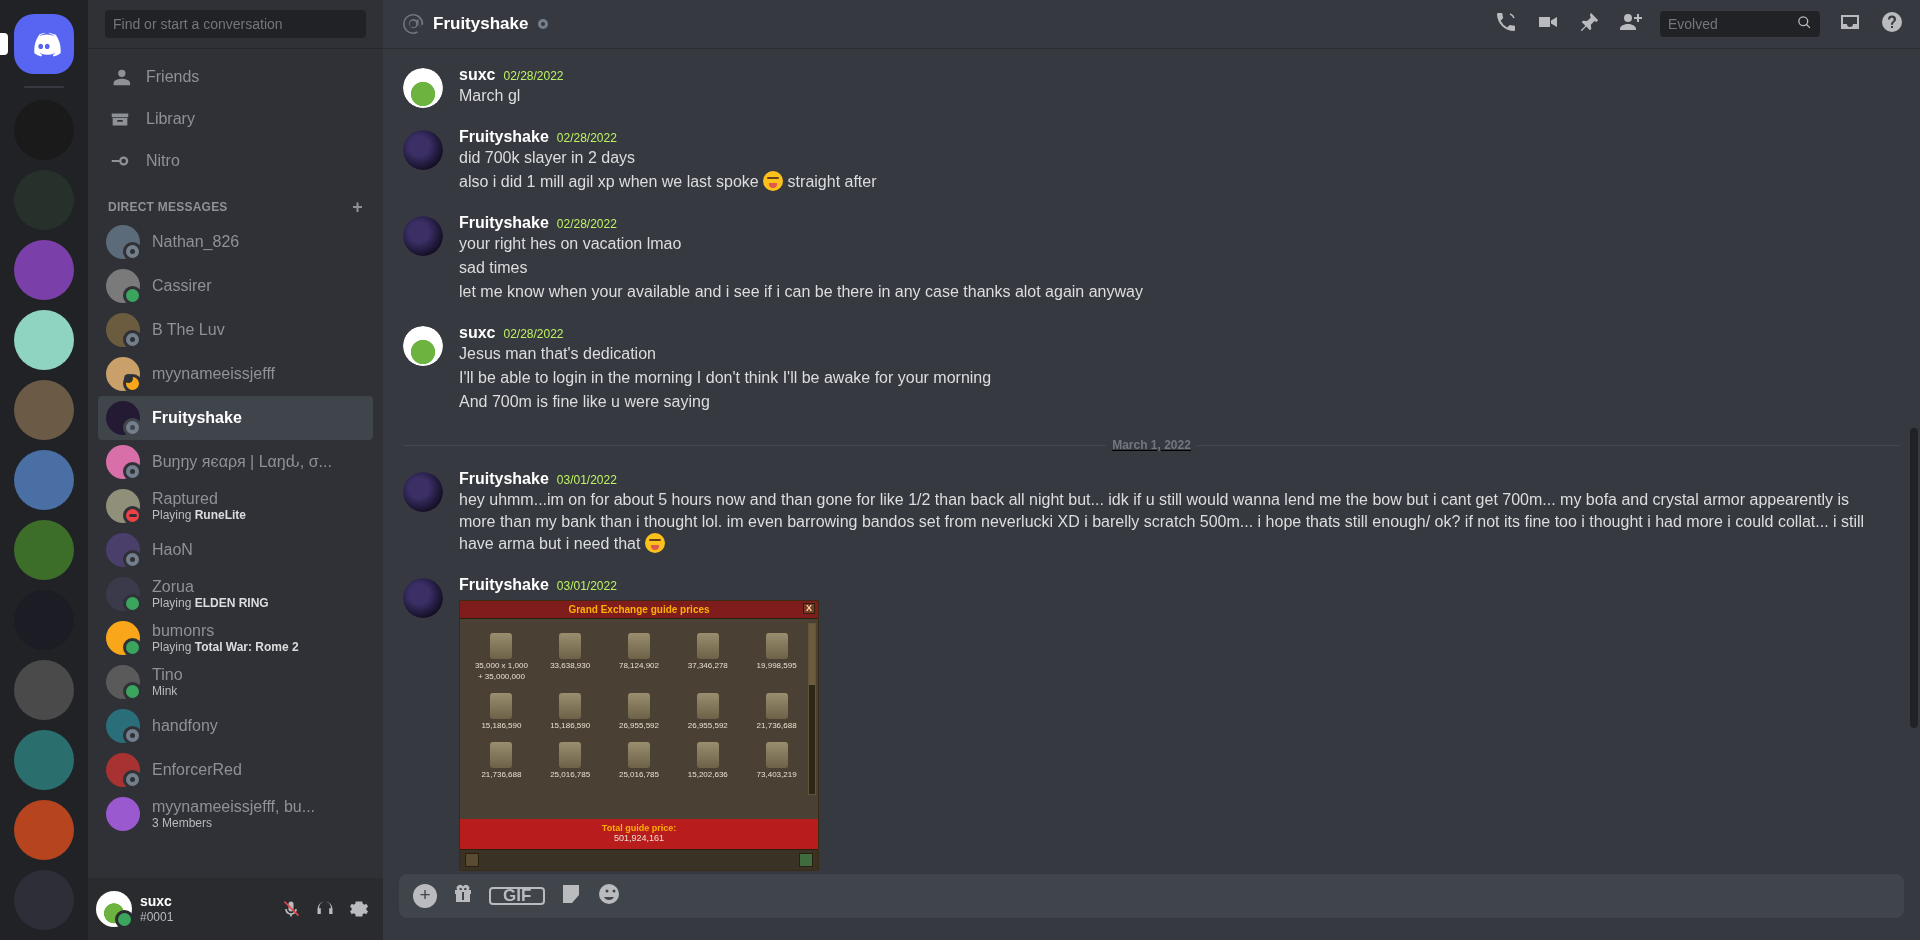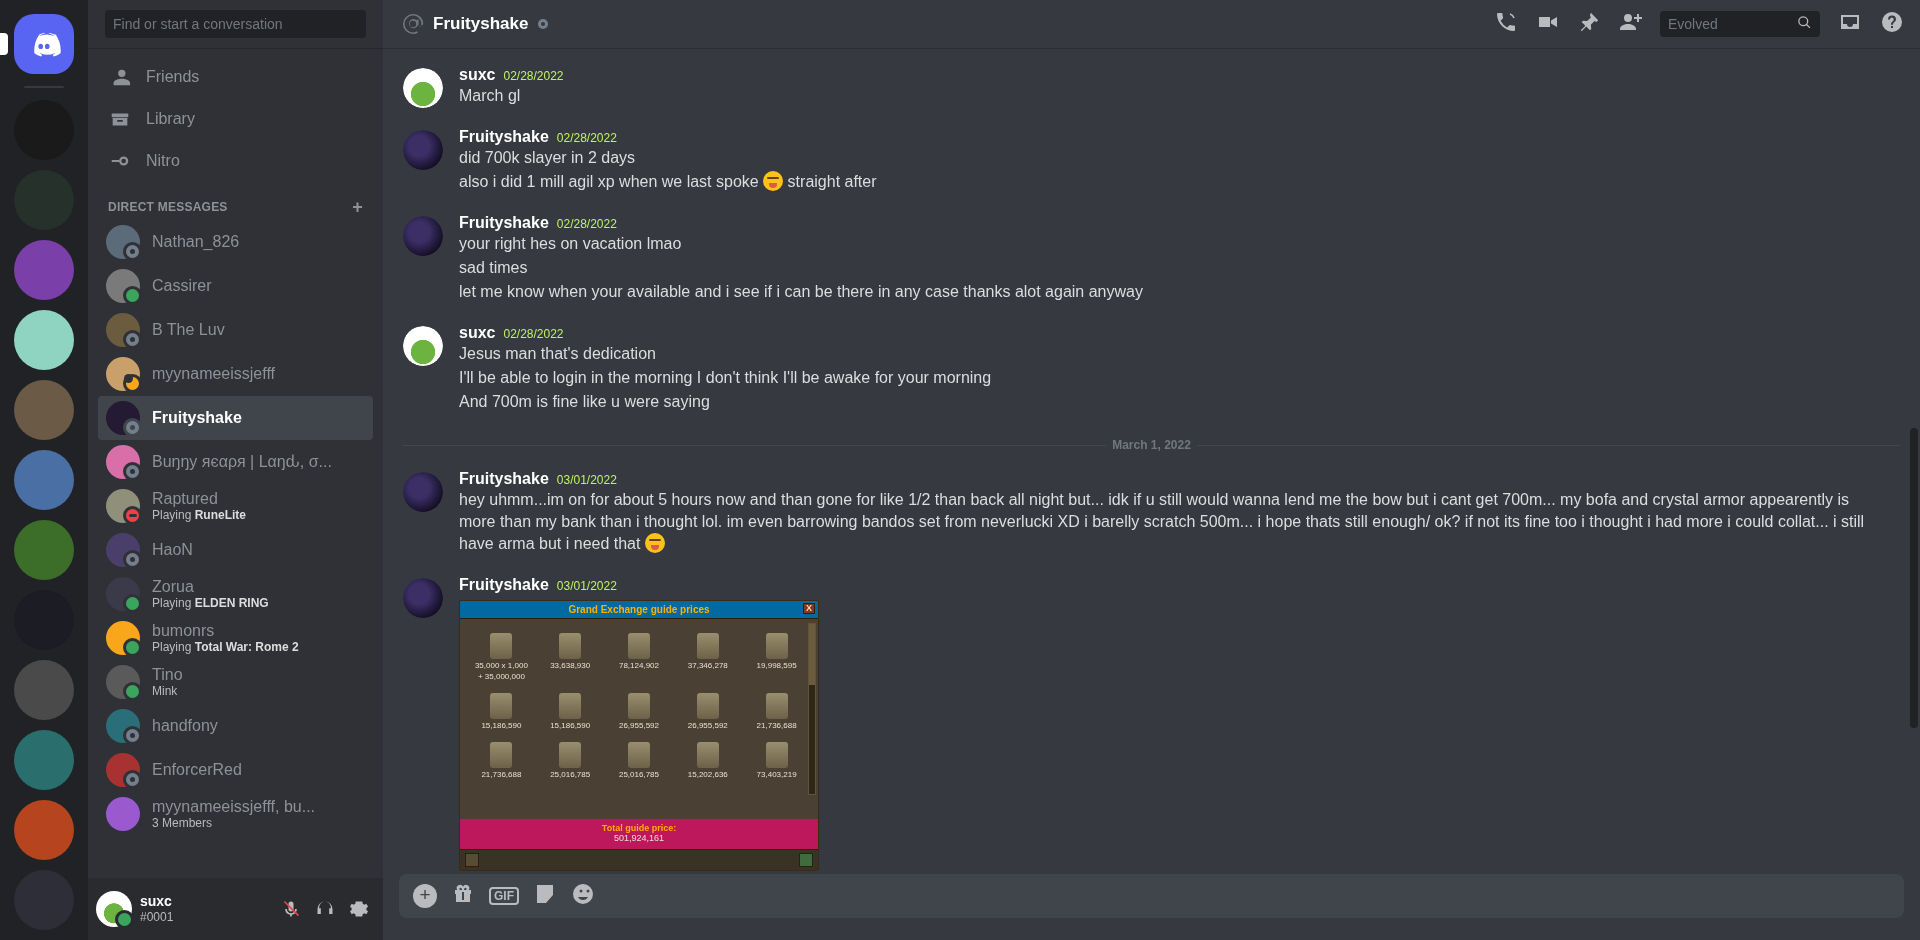--- a/index.html
+++ b/index.html
@@ -93,58 +93,58 @@
   .msg-author { font-size:16px; font-weight:600; color:#fff; }
   .msg-time { font-size:12px; color:#bef264; }
   .msg-line { color:#dcddde; font-size:16px; line-height:1.375; padding:1px 0; word-wrap:break-word; }
   .emoji { display:inline-block; width:20px; height:20px; border-radius:50%;
     background:#fcc21b; vertical-align:-4px; position:relative; }
   .emoji::after { content:''; position:absolute; left:6px; bottom:3px; width:8px; height:5px;
     background:#e2574c; border-radius:0 0 5px 5px; }
   .emoji::before { content:''; position:absolute; left:4px; top:6px; width:12px; height:2px;
     background:#66401d; border-radius:1px; }
 
-  .divider { display:flex; align-items:center; margin:22px 20px 6px 20px; }
+  .divider { display:flex; align-items:center; margin:22px 20px 6px 20px;text-decoration:underline; }
   .divider .ln { flex:1; height:1px; background:#42464d; }
   .divider .lbl { color:#72767d; font-size:12px; font-weight:600; padding:0 6px; }
 
   
   .rs-embed { margin-top:6px; width:360px; border:1px solid #3b2a14; background:#3e3529;
     border-radius:2px; overflow:hidden; font-family:"Liberation Sans", sans-serif; }
-  .rs-title { background:#0369a1; color:#ffb000; font-size:10px; font-weight:bold; text-align:center;
+  .rs-title { background:#7f1d1d; color:#ffb000; font-size:10px; font-weight:bold; text-align:center;
     padding:3px 8px; position:relative; border-bottom:1px solid #2b1f0f; }
   .rs-close { position:absolute; right:3px; top:2px; width:12px; height:11px; background:#7a3a2a;
     border:1px solid #2b1f0f; color:#ffd9a0; font-size:9px; line-height:9px; text-align:center; }
   .rs-body { background:#4a4034; padding:6px 8px 0 8px; position:relative; min-height:200px; }
   .rs-grid { display:grid; grid-template-columns:repeat(5,1fr); gap:4px 2px; }
   .rs-cell { text-align:center; }
   .rs-ico { height:34px; display:flex; align-items:flex-end; justify-content:center; }
   .rs-price { color:#e8e0cf; font-size:8px; margin-top:2px; white-space:nowrap; }
   .rs-scroll { position:absolute; right:2px; top:4px; bottom:24px; width:8px; background:#2e2718;
     border:1px solid #60543c; }
   .rs-scroll i { position:absolute; left:0; top:0; right:0; height:36%; background:#6b5c3e; display:block; }
-  .rs-footer { background:#be185d; text-align:center; padding:4px 0 6px 0; }
+  .rs-footer { background:#b91c1c; text-align:center; padding:4px 0 6px 0; }
   .rs-ftitle { color:#ffb000; font-size:9px; font-weight:bold; }
   .rs-fval { color:#e8e0cf; font-size:9px; }
   .rs-bottombar { background:#3b3226; display:flex; justify-content:space-between;
     align-items:center; padding:3px 5px; border-top:1px solid #2b1f0f; }
   .rs-btn { width:14px; height:14px; background:#5a4c33; border:1px solid #2b1f0f; }
   .rs-btn.g { background:#3f6b3f; }
 
   
   .composer-wrap { padding:0 16px 22px 16px; }
   .composer { background:#40444b; border-radius:8px; min-height:44px; display:flex;
     align-items:center; padding:0 14px; gap:14px; }
   .comp-plus { width:24px; height:24px; border-radius:50%; background:#b9bbbe; color:#40444b;
     font-size:19px; line-height:22px; text-align:center; font-weight:500; flex:0 0 24px; }
   .comp-input { flex:1; color:#72767d; font-size:16px; }
   .comp-icons { display:flex; align-items:center; gap:14px; }
   .comp-icons svg { fill:#b9bbbe; }
-  .gif-badge { border:2px solid #b9bbbe; border-radius:4px; color:#b9bbbe; font-size:12px;
-    font-weight:bold; padding:0px 3px; line-height:14px; }
+  .gif-badge { border:2px solid #b9bbbe; border-radius:4px; color:#b9bbbe; font-size:17px;
+    font-weight:bold; padding:0px 12px; line-height:14px; }
   .scrollbar { position:absolute; right:2px; top:380px; width:8px; height:300px;
     background:#202225; border-radius:4px; }
 </style>
 </head>
 <body>
 
 <div class="guild-rail">
   <div class="guild-wrap">
     <div class="pill"></div>
     <div class="guild home">

